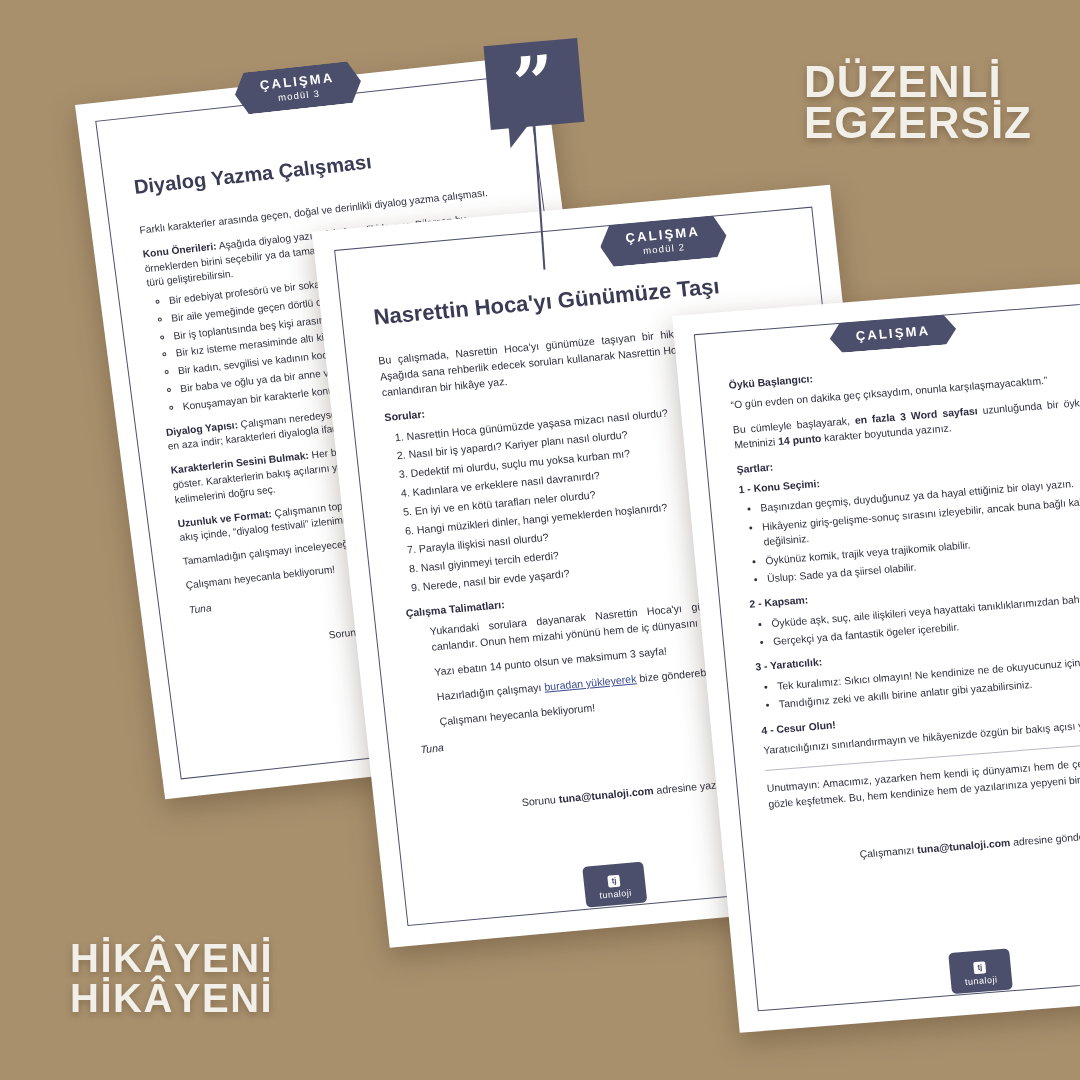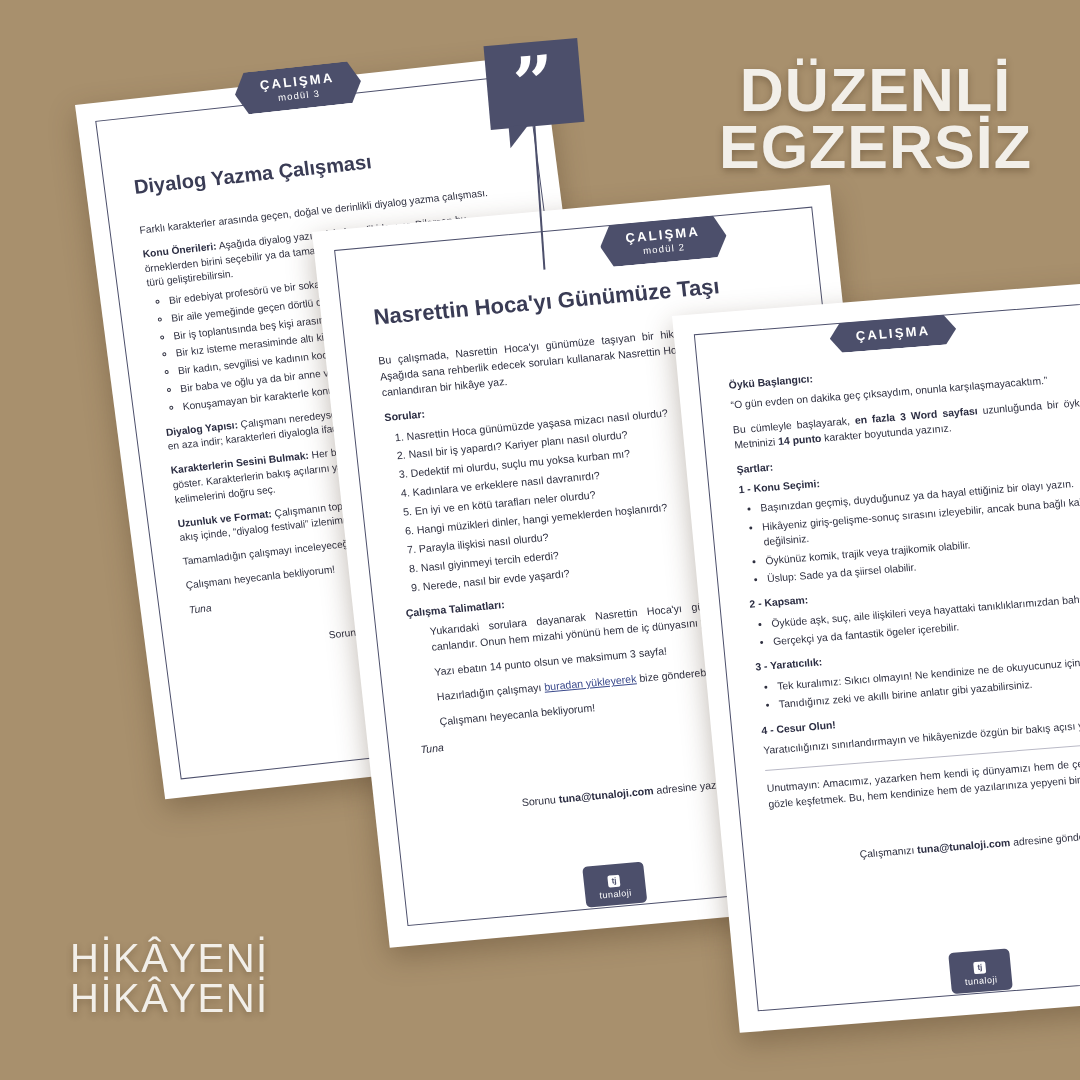--- a/index.html
+++ b/index.html
@@ -119,31 +119,31 @@
     color:#fff; font-family:"DejaVu Serif", serif; font-size:72px;
     font-weight:bold; line-height:50px; display:block; text-align:center; padding-top:16px;
   }
   .connector {
     position:absolute; left:533px; top:120px; width:2px; height:150px;
     background:#4c4f6b; transform:rotate(-4deg); transform-origin:top;
   }
 
   
   #headline {
-    position:absolute; right:48px; top:62px; text-align:center;
+    position:absolute; right:48px; top:62px; text-align:left;
     color:#f2efe9;
     font-weight:bold;
-    font-size:61px;
+    font-size:44px;
     line-height:0.93;
     letter-spacing:1px;
     text-shadow: 0 3px 7px rgba(60,40,20,0.35);
   }
   #subline {
     position:absolute; left:70px; bottom:62px;
-    color:#f2efe9; font-weight:normal; font-size:40px; line-height:1.0;
+    color:#f2efe9; font-weight:bold; font-size:40px; line-height:1.0;
     letter-spacing:1.5px;
     text-shadow: 0 3px 7px rgba(60,40,20,0.3);
   }
 </style>
 </head>
 <body>
 
 <div class="stage">
 
   <div class="sheet" id="sheet1">

